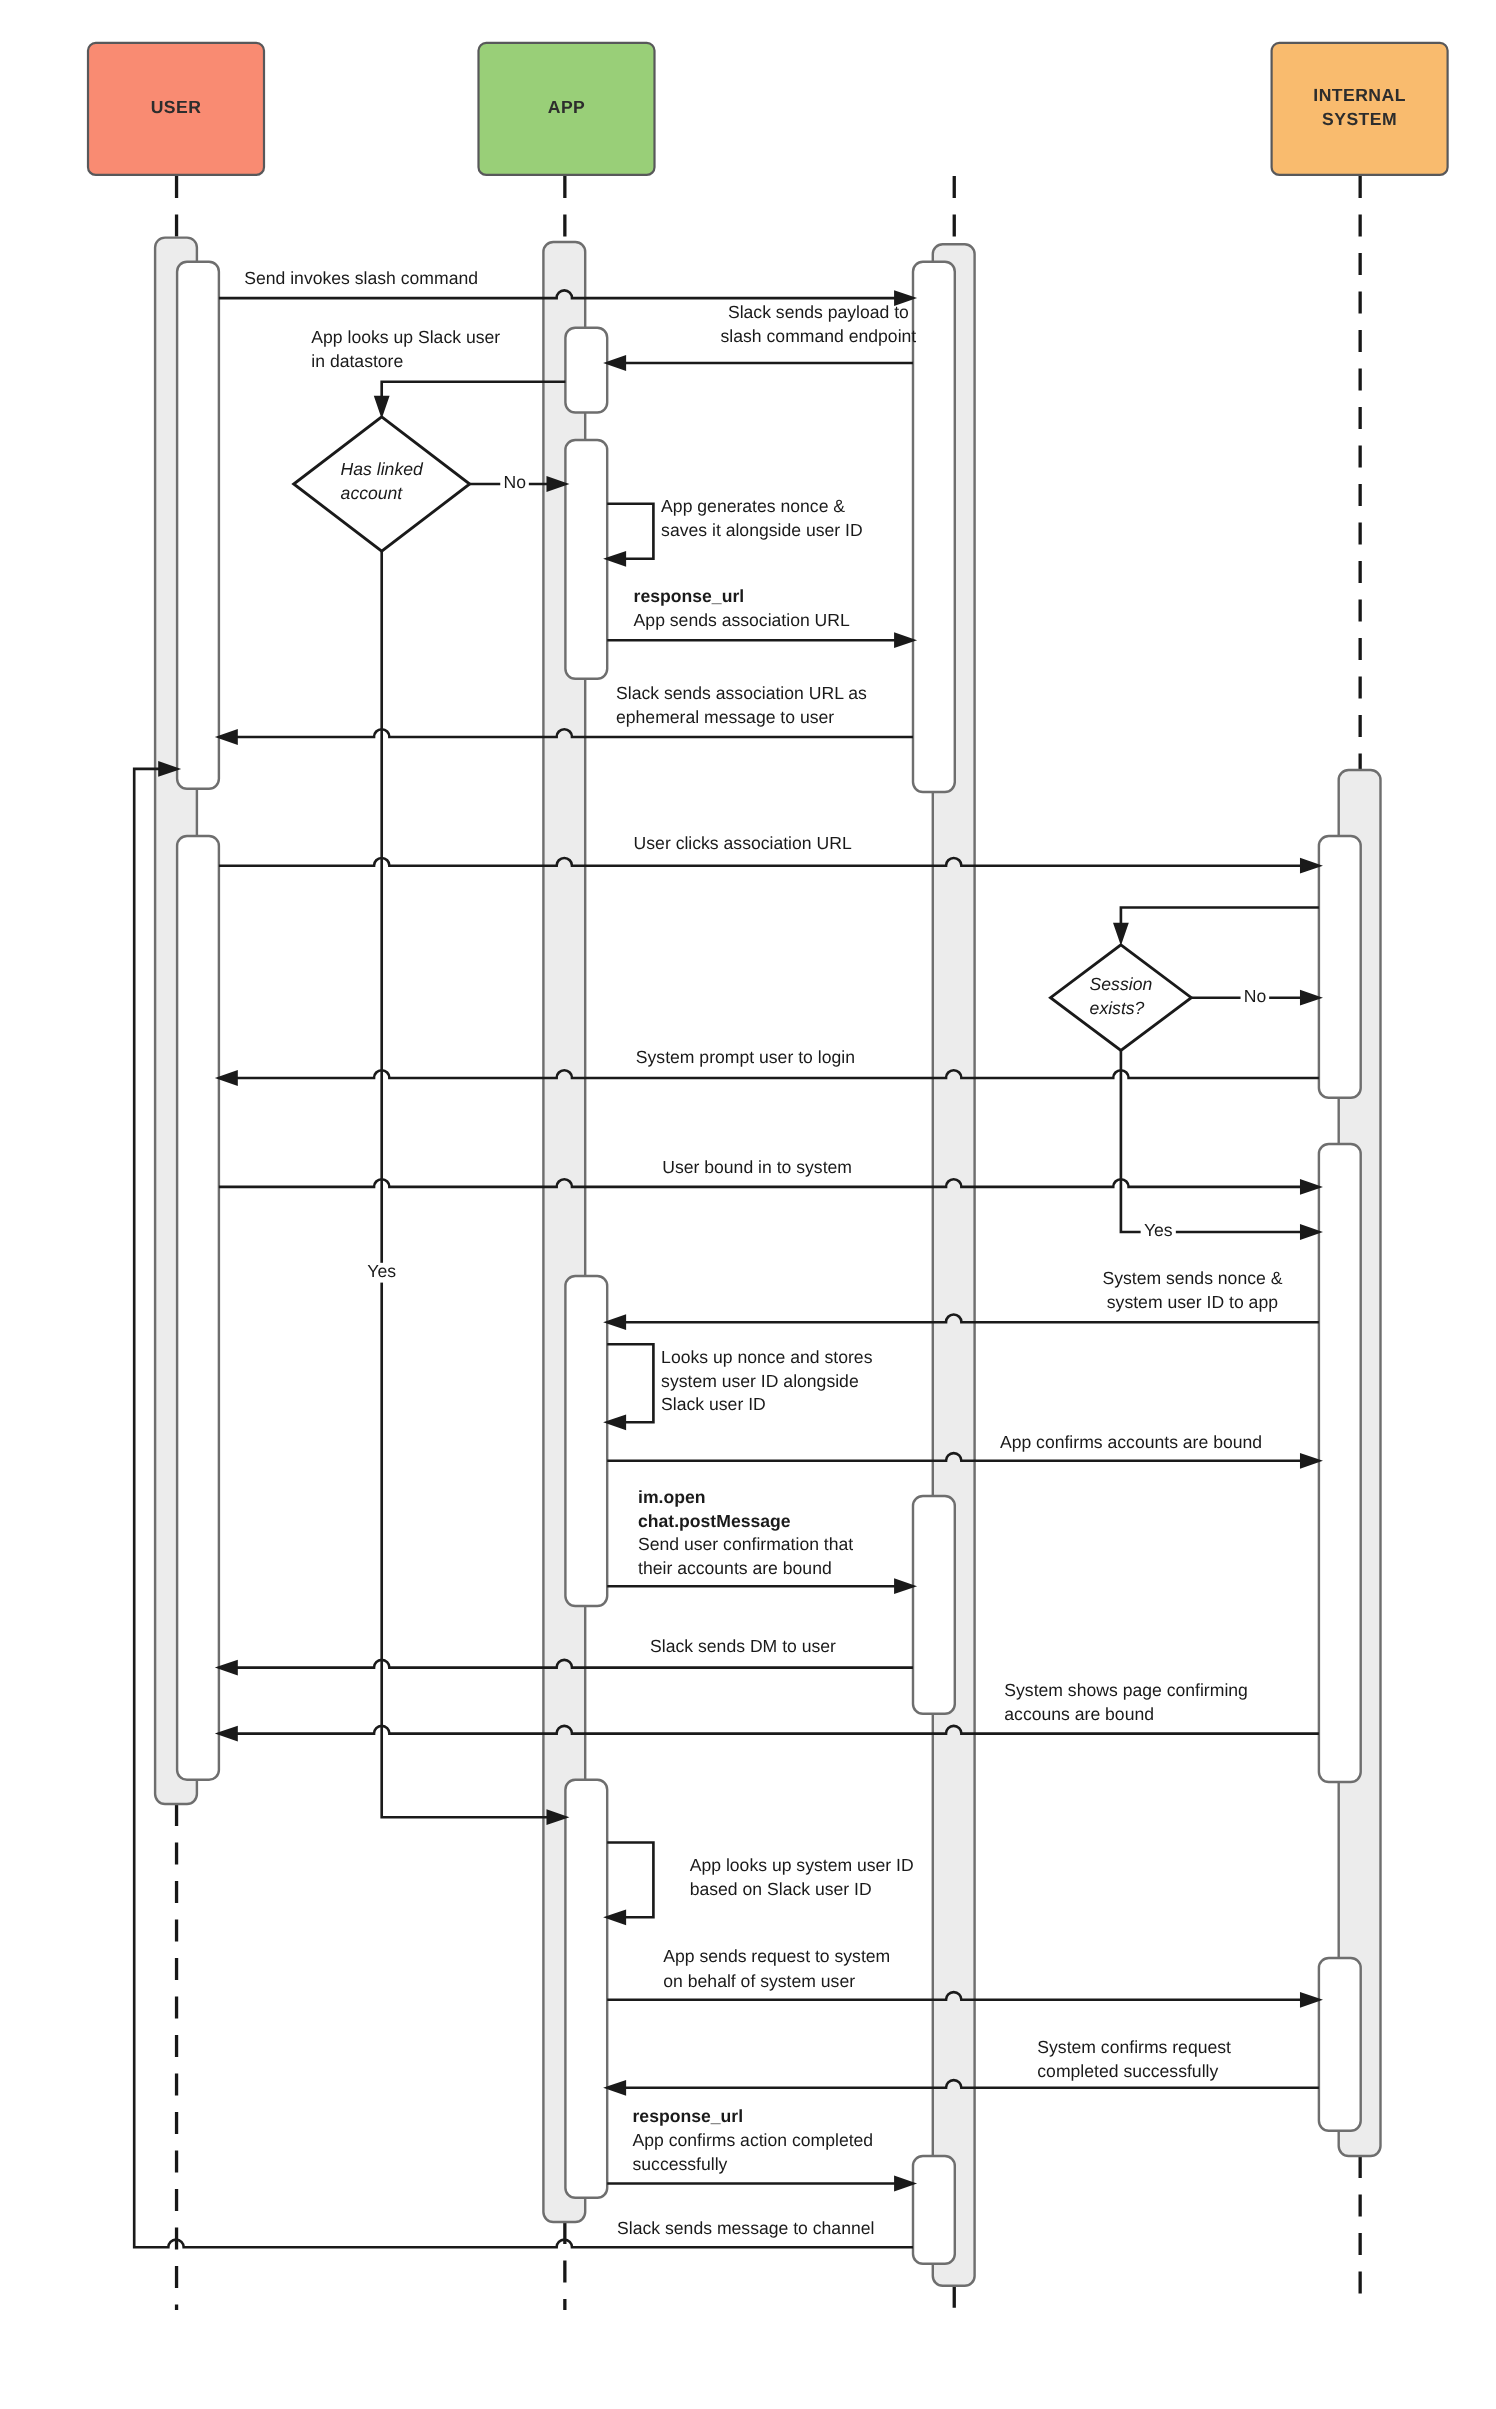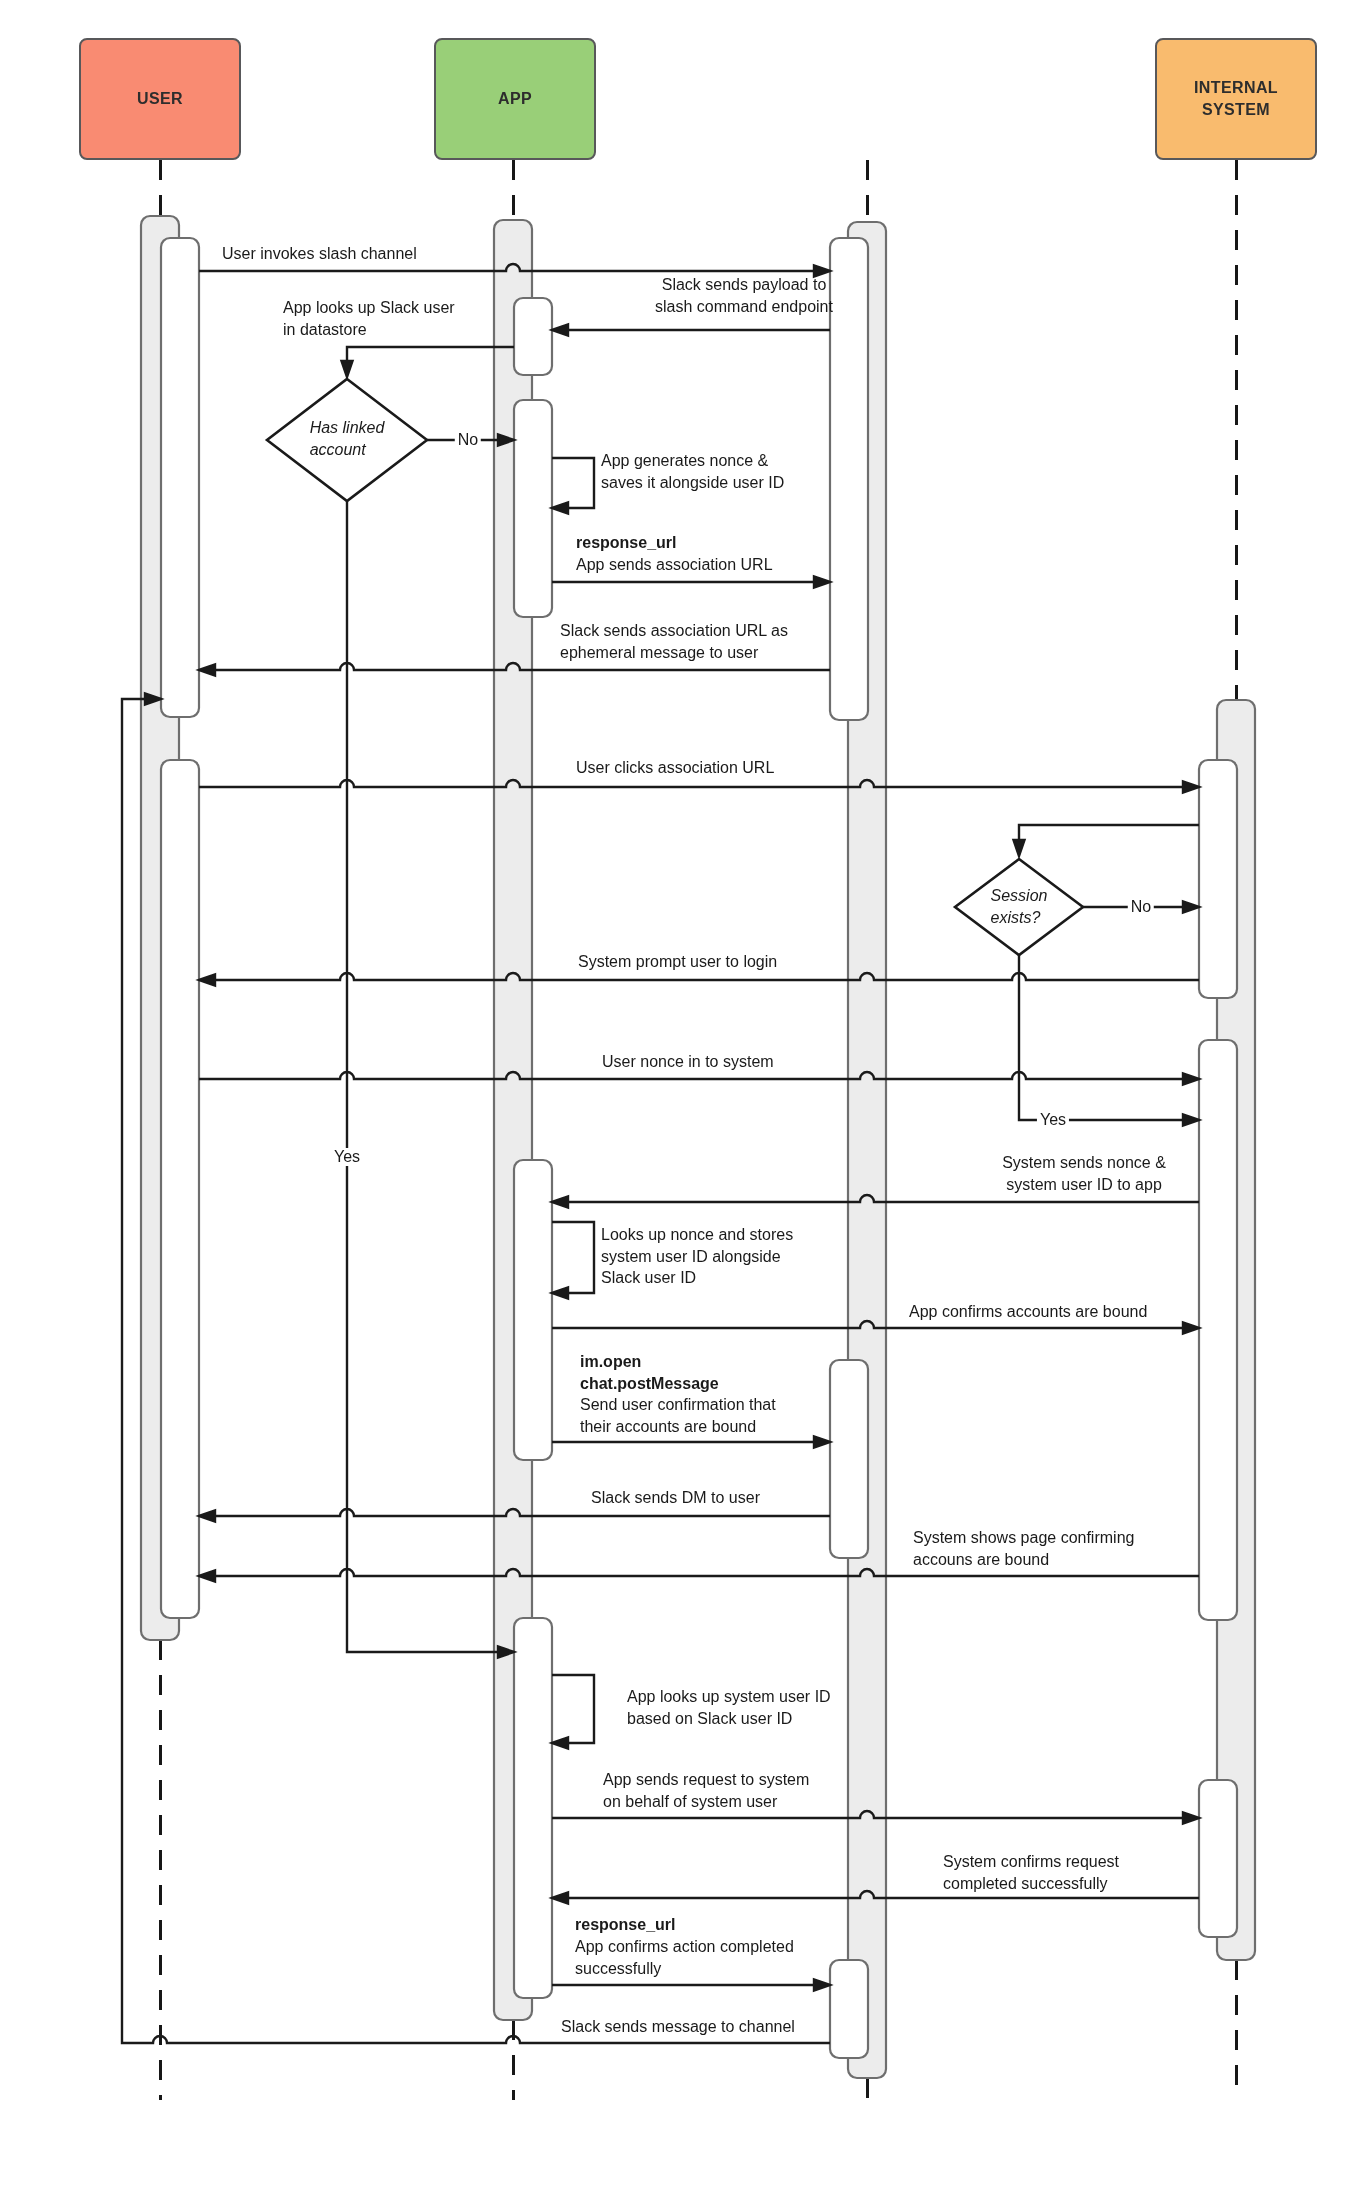--- a/index.html
+++ b/index.html
@@ -161,21 +161,21 @@
     <g fill="#ffffff" stroke="#1a1a1a" stroke-width="2.6">
       <polygon points="347,379 427,440 347,501 267,440"></polygon>
       <polygon points="1019,859 1083,907 1019,955 955,907"></polygon>
     </g>
   </svg>
 
   <div class="actor" style="left: 79px; background: rgb(249, 139, 114);">USER</div>
   <div class="actor" style="left: 434px; background: rgb(153, 207, 120);">APP</div>
   <div class="actor" style="left: 1155px; padding: 12px 18px; background: rgb(249, 187, 110);">INTERNAL SYSTEM</div>
 
-  <div class="lbl" style="left:222px;top:243px">User invokes slash channel</div>
+  <div class="lbl" style="left:222px;top:243px">Send invokes slash command</div>
   <div class="lbl lbl-c" style="left:700px;top:274px">Slack sends payload to
 slash command endpoint</div>
   <div class="lbl" style="left:283px;top:297px">App looks up Slack user
 in datastore</div>
 
   <div class="dmt" style="left:347px;top:417px">Has linked
 account</div>
   <div class="tag" style="left:468px;top:431px">No</div>
   <div class="tag" style="left:347px;top:1148px">Yes</div>
 
@@ -186,21 +186,21 @@
   <div class="lbl" style="left:560px;top:620px">Slack sends association URL as
 ephemeral message to user</div>
   <div class="lbl" style="left:576px;top:757px">User clicks association URL</div>
 
   <div class="dmt" style="left:1019px;top:885px">Session
 exists?</div>
   <div class="tag" style="left:1141px;top:898px">No</div>
   <div class="tag" style="left:1053px;top:1111px">Yes</div>
 
   <div class="lbl" style="left:578px;top:951px">System prompt user to login</div>
-  <div class="lbl" style="left:602px;top:1051px">User nonce in to system</div>
+  <div class="lbl" style="left:602px;top:1051px">User bound in to system</div>
   <div class="lbl lbl-c" style="left:1040px;top:1152px">System sends nonce &amp;
 system user ID to app</div>
   <div class="lbl" style="left:601px;top:1224px">Looks up nonce and stores
 system user ID alongside
 Slack user ID</div>
   <div class="lbl" style="left:909px;top:1301px">App confirms accounts are bound</div>
   <div class="lbl lbl-b" style="left:580px;top:1351px">im.open
 chat.postMessage</div>
   <div class="lbl" style="left:580px;top:1394px">Send user confirmation that
 their accounts are bound</div>

